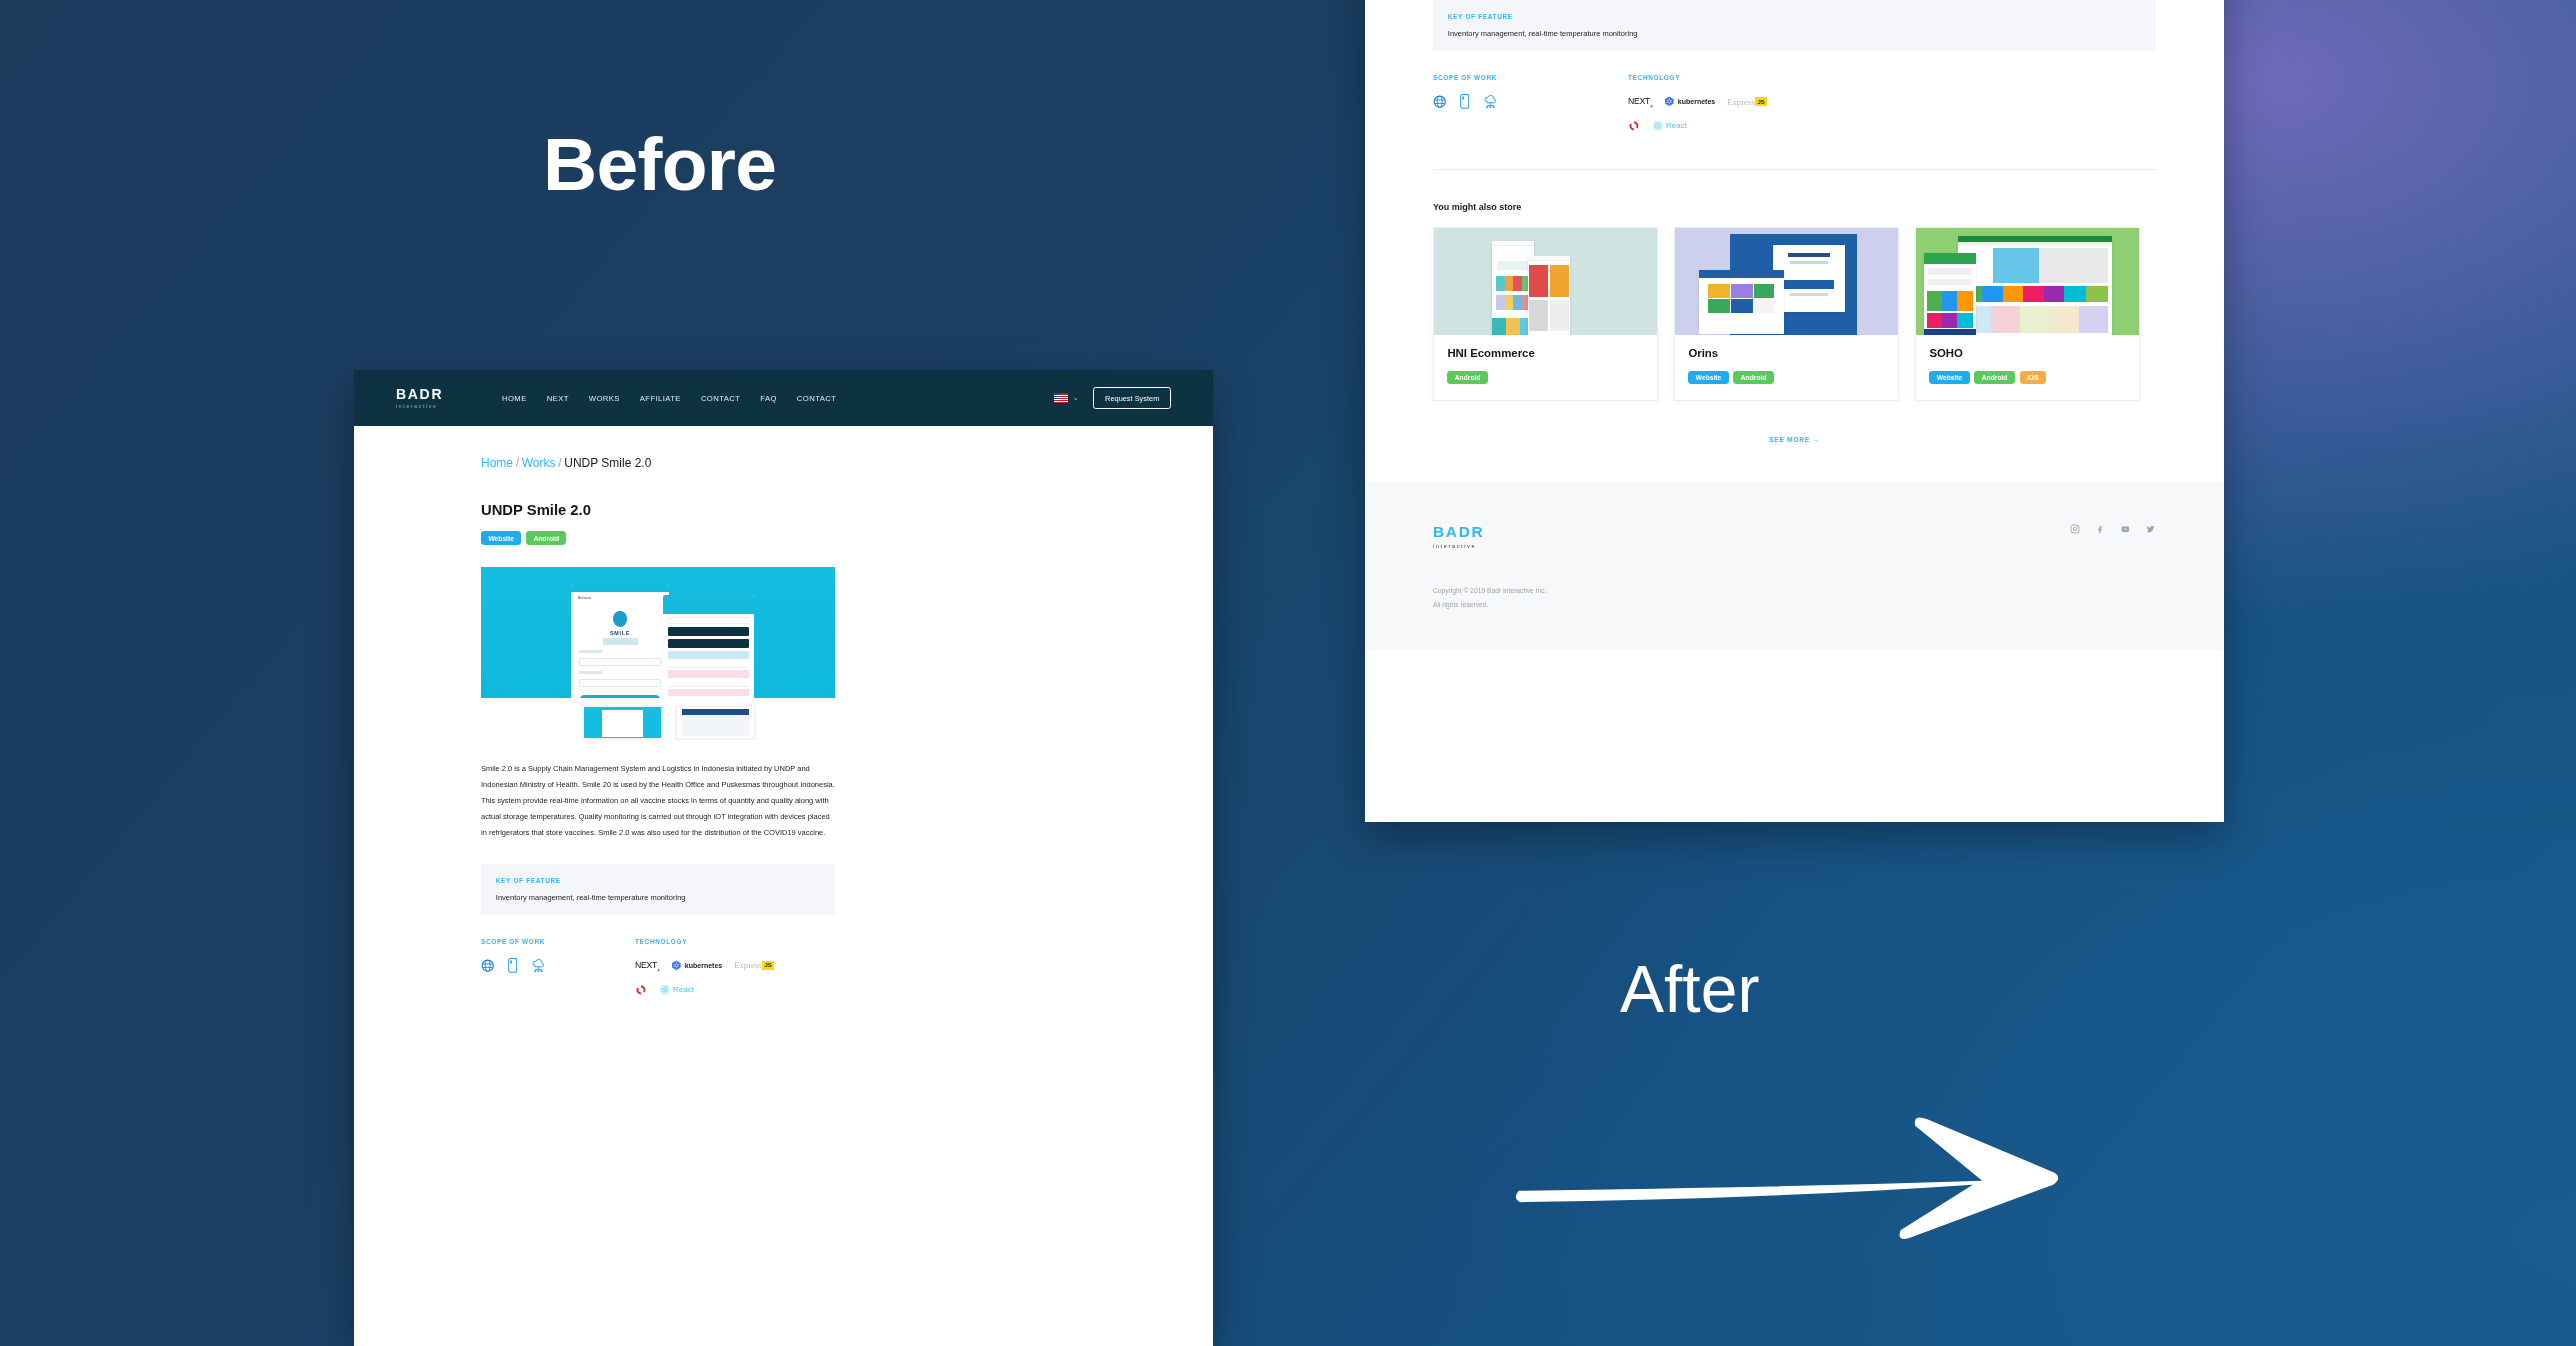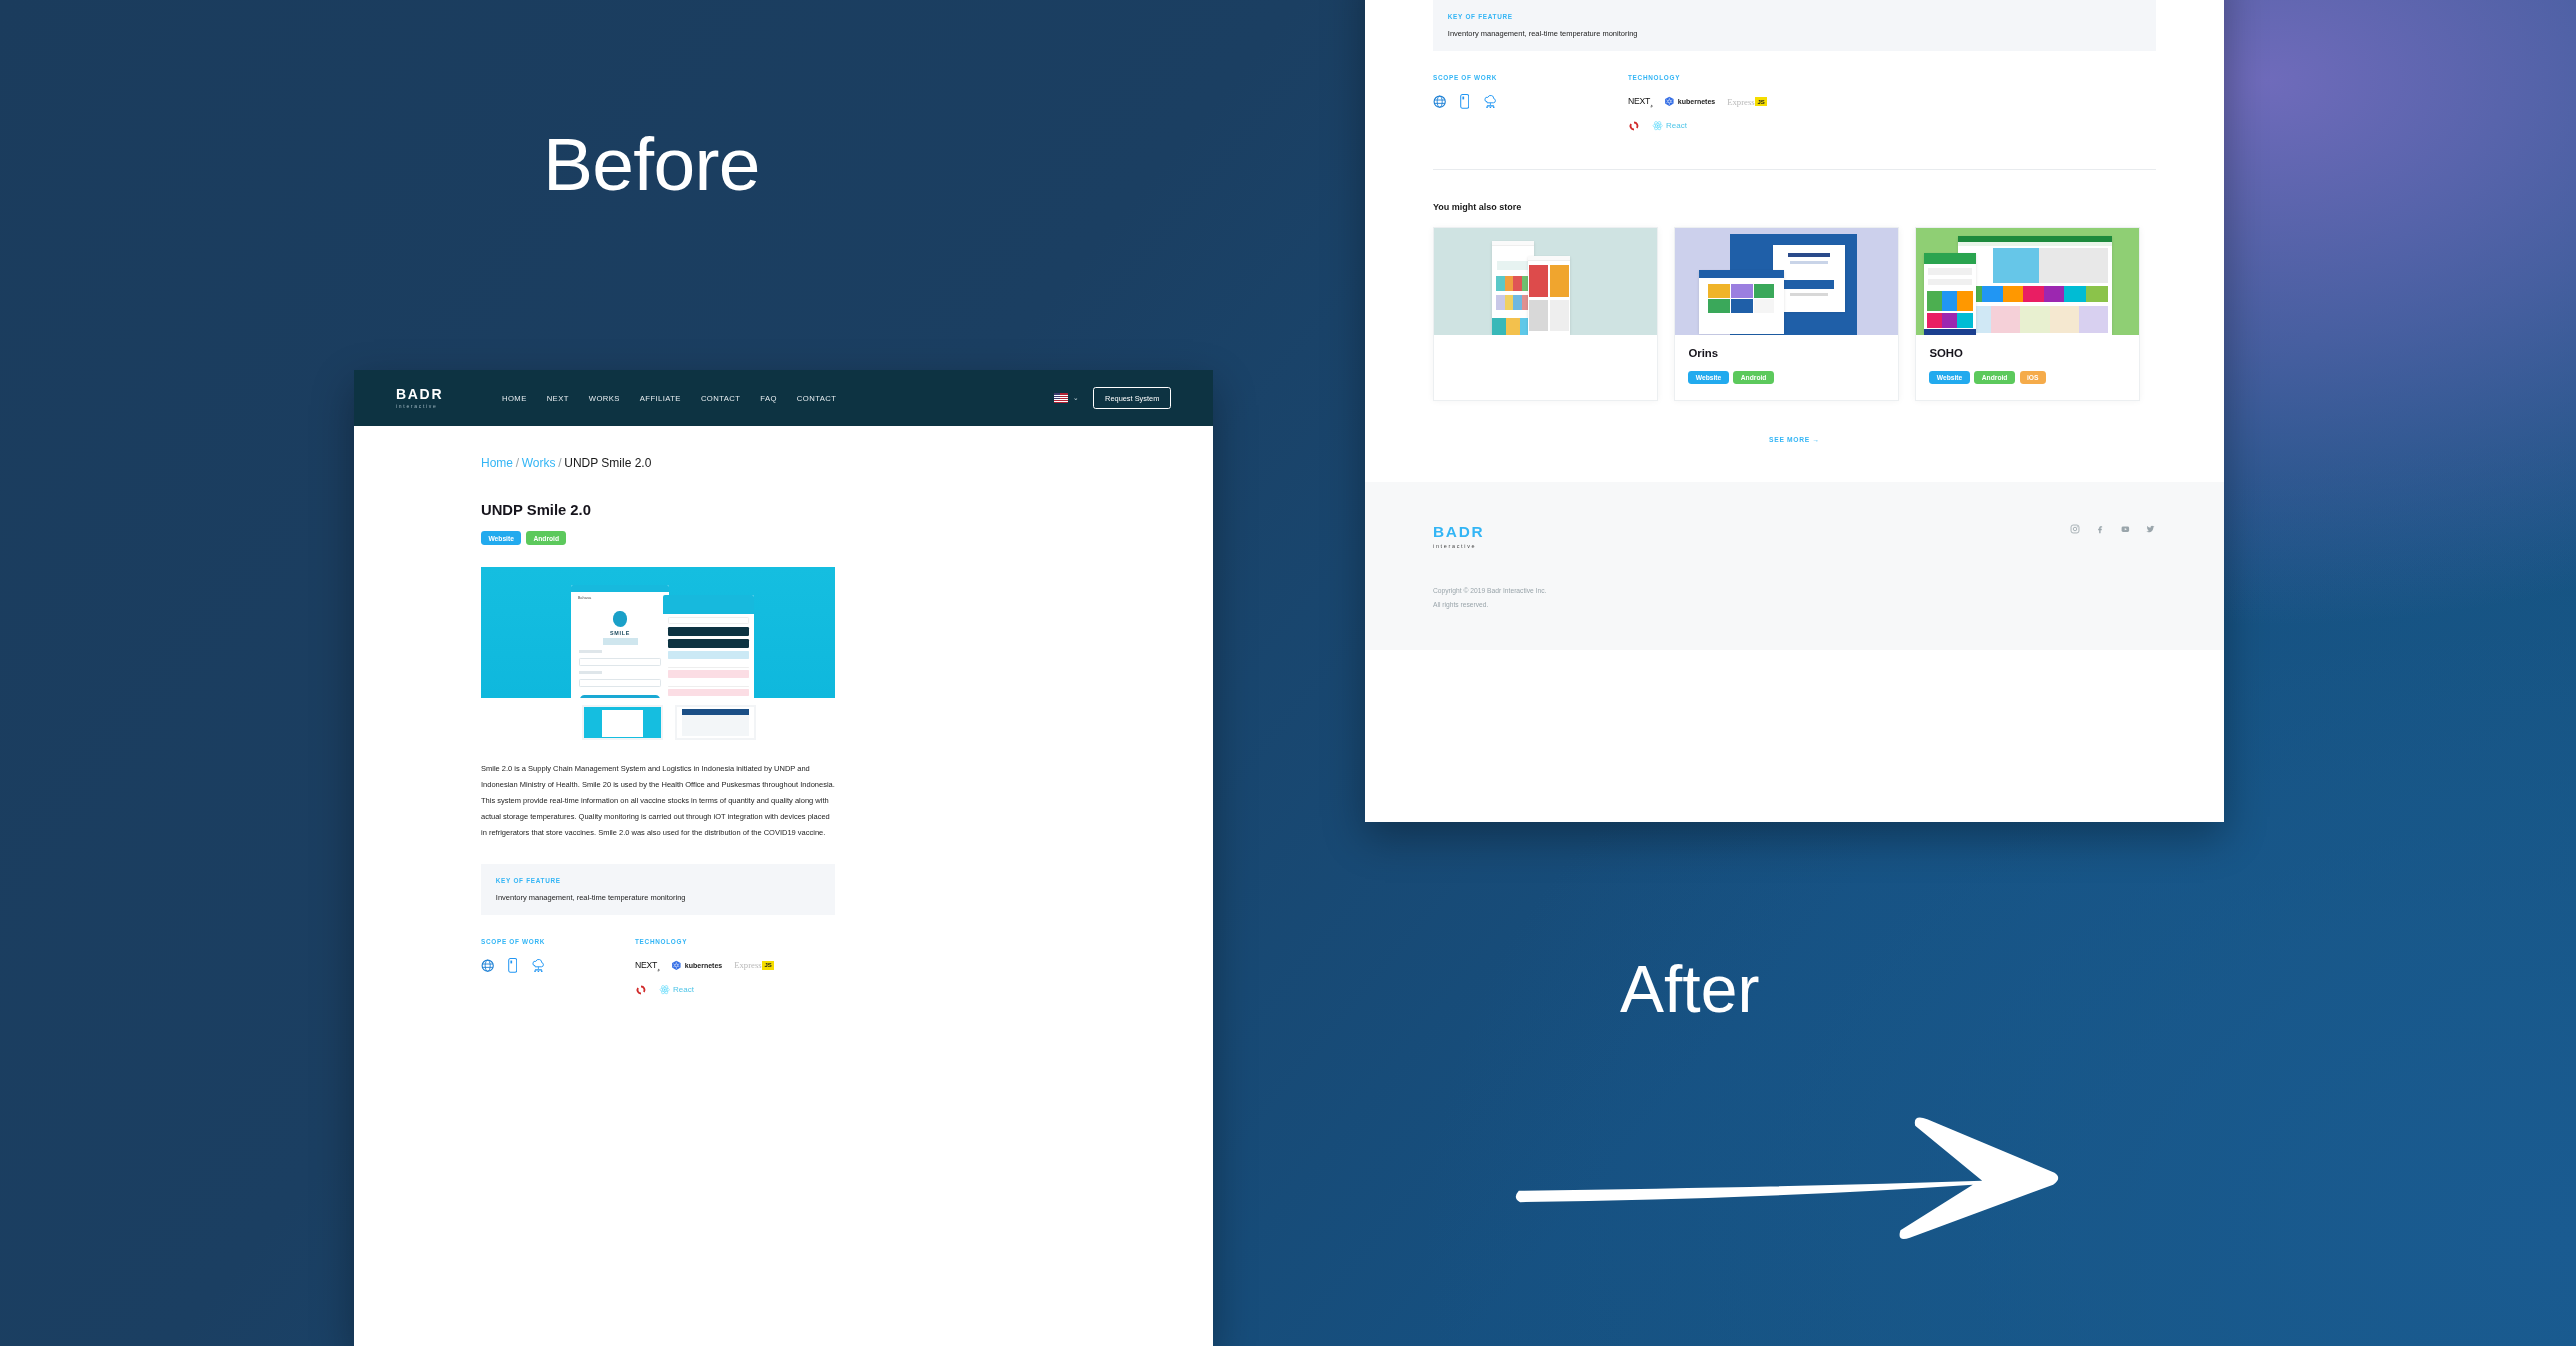--- a/index.html
+++ b/index.html
@@ -9,21 +9,21 @@
     background:
       radial-gradient(ellipse 1476px 939px at 88% 6%, #6f6bbb 0%, rgba(111,107,187,0.55) 28%, rgba(111,107,187,0) 58%),
       radial-gradient(ellipse 1744px 1208px at 100% 92%, #1a5b91 0%, rgba(26,91,145,0.5) 35%, rgba(26,91,145,0) 66%),
       linear-gradient(130deg, #1b3c5d 0%, #1b3f62 35%, #165080 70%, #155681 100%);
     position: relative;
   }
 
   
   .caption-before {
     position: absolute; left: 543px; top: 127px;
-    font-size: 75px; font-weight: 400; color: #ffffff;
+    font-size: 75px; font-weight: 700; color: #ffffff;
     letter-spacing: -0.7px; line-height: 1;
   }
   .caption-after {
     position: absolute; left: 1620px; top: 956px;
     font-size: 66px; font-weight: 400; color: #ffffff;
     letter-spacing: 0px; line-height: 1;
   }
   .arrow-wrap { position: absolute; left: 1513px; top: 1087px; width: 550px; height: 154px; }
 
   
@@ -382,20 +382,26 @@
               <div class="strip" style="bottom:0;height:17.4px;left:0;right:0;background:linear-gradient(90deg,#38b8b8 33%,#f3c14d 33% 66%,#5ec8e8 66%);"></div>
             </div>
             <div class="mk" style="left:94px;top:28px;width:42px;height:79px;">
               <div class="strip" style="top:0;height:5.4px;background:#fafafa;border-bottom:0.7px solid #eee;"></div>
               <div class="strip" style="top:9.4px;left:1.3px;width:19px;height:32px;background:#dd4b4b;"></div>
               <div class="strip" style="top:9.4px;left:21.5px;width:19px;height:32px;background:#f0a52e;"></div>
               <div class="strip" style="top:44px;left:1.3px;width:19px;height:31px;background:#d8d8d8;"></div>
               <div class="strip" style="top:44px;left:21.5px;width:19px;height:31px;background:#eeeeee;"></div>
             </div>
           </div>
+          <div class="card-body">
+            <div class="card-title">HNI Ecommerce</div>
+            <div class="card-tags">
+              <span class="tag android">Android</span>
+            </div>
+          </div>
         </div>
 
         <div class="card">
           <div class="card-img" style="background:#ccd0ec;">
             <div class="mk" style="left:55px;top:6.7px;width:127px;height:101px;background:#1f5fa8;box-shadow:none;"></div>
             <div class="mk" style="left:98px;top:17.4px;width:72px;height:67px;">
               <div class="strip" style="top:8px;left:14.8px;right:14.8px;height:4px;background:#2a4a8a;"></div>
               <div class="strip" style="top:16px;left:17.4px;right:17.4px;height:2.7px;background:#c9d4e8;"></div>
               <div class="strip" style="top:35px;left:10.7px;right:10.7px;height:9.4px;background:#1f5fa8;"></div>
               <div class="strip" style="top:48px;left:17.4px;right:17.4px;height:2.7px;background:#d8d8d8;"></div>

